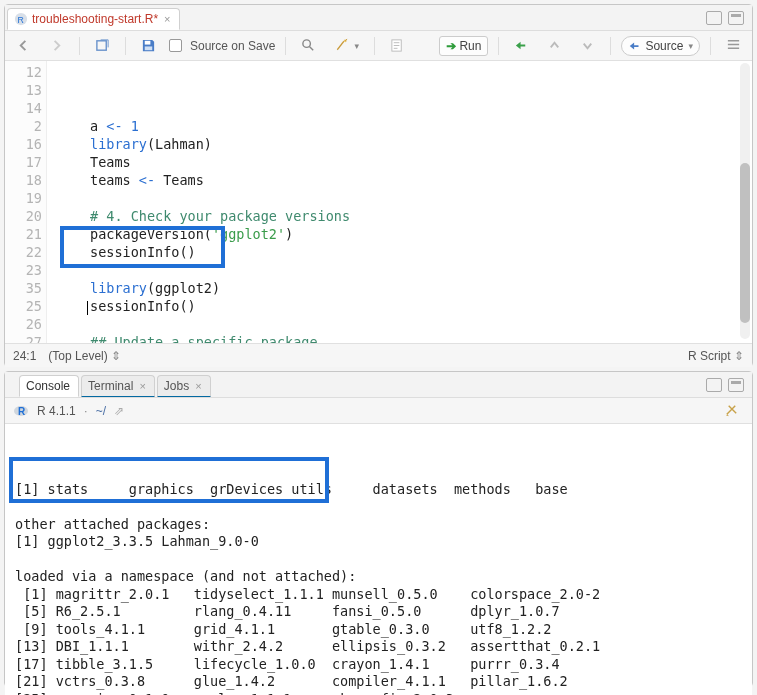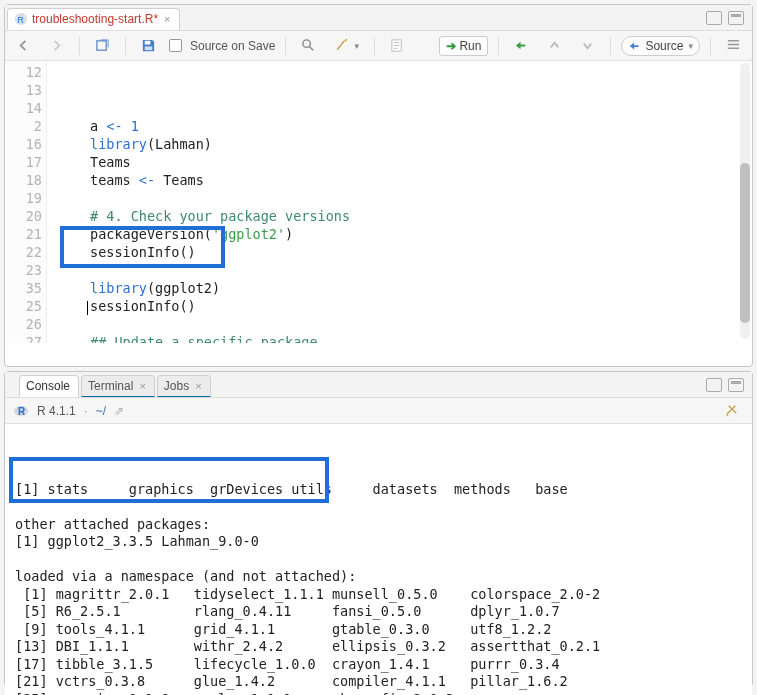--- a/index.html
+++ b/index.html
@@ -313,20 +313,28 @@
         <div>26</div>
         <div>27</div>
       </div>
     <div class="code" id="code">
       <div class="scrollbar" style="top:2px; height:276px;"><div class="scroll-thumb" style="height:160px; margin-top:100px;"></div></div>
     <div><span>a </span><span class="kw">&lt;-</span><span> </span><span class="kw">1</span></div><div><span class="kw">library</span><span>(Lahman)</span></div><div><span>Teams</span></div><div><span>teams </span><span class="kw">&lt;-</span><span> Teams</span></div><div>&nbsp;</div><div><span class="cmt"># 4. Check your package versions</span></div><div><span>packageVersion(</span><span class="str">'ggplot2'</span><span>)</span></div><div><span>sessionInfo()</span></div><div>&nbsp;</div><div><span class="kw">library</span><span>(ggplot2)</span></div><div><span>sessionInfo()</span></div><div>&nbsp;</div><div><span class="cmt">## Update a specific package</span></div></div>
     <div class="hl-box1"></div>
     <div class="cursor-caret"></div>
   </div>
 
+  <div class="statusbar">
+    <span>24:1</span>
+    <span style="width:12px;"></span>
+    <span><span>(Top Level)</span> <span class="updown">⇕</span></span>
+    <span class="right">
+      <span><span>R Script</span> <span class="updown">⇕</span></span>
+    </span>
+  </div>
 </div>
 
 <div class="pane" style="height:316px;">
   <div class="tabbar">
     <div id="ct0" class="tab" style="color:#333;margin-left:12px;">
         <span>Console</span>
       </div>
     <div id="ct1" class="tab inactive">
         <span>Terminal</span> 
         <span class="close">×</span>

